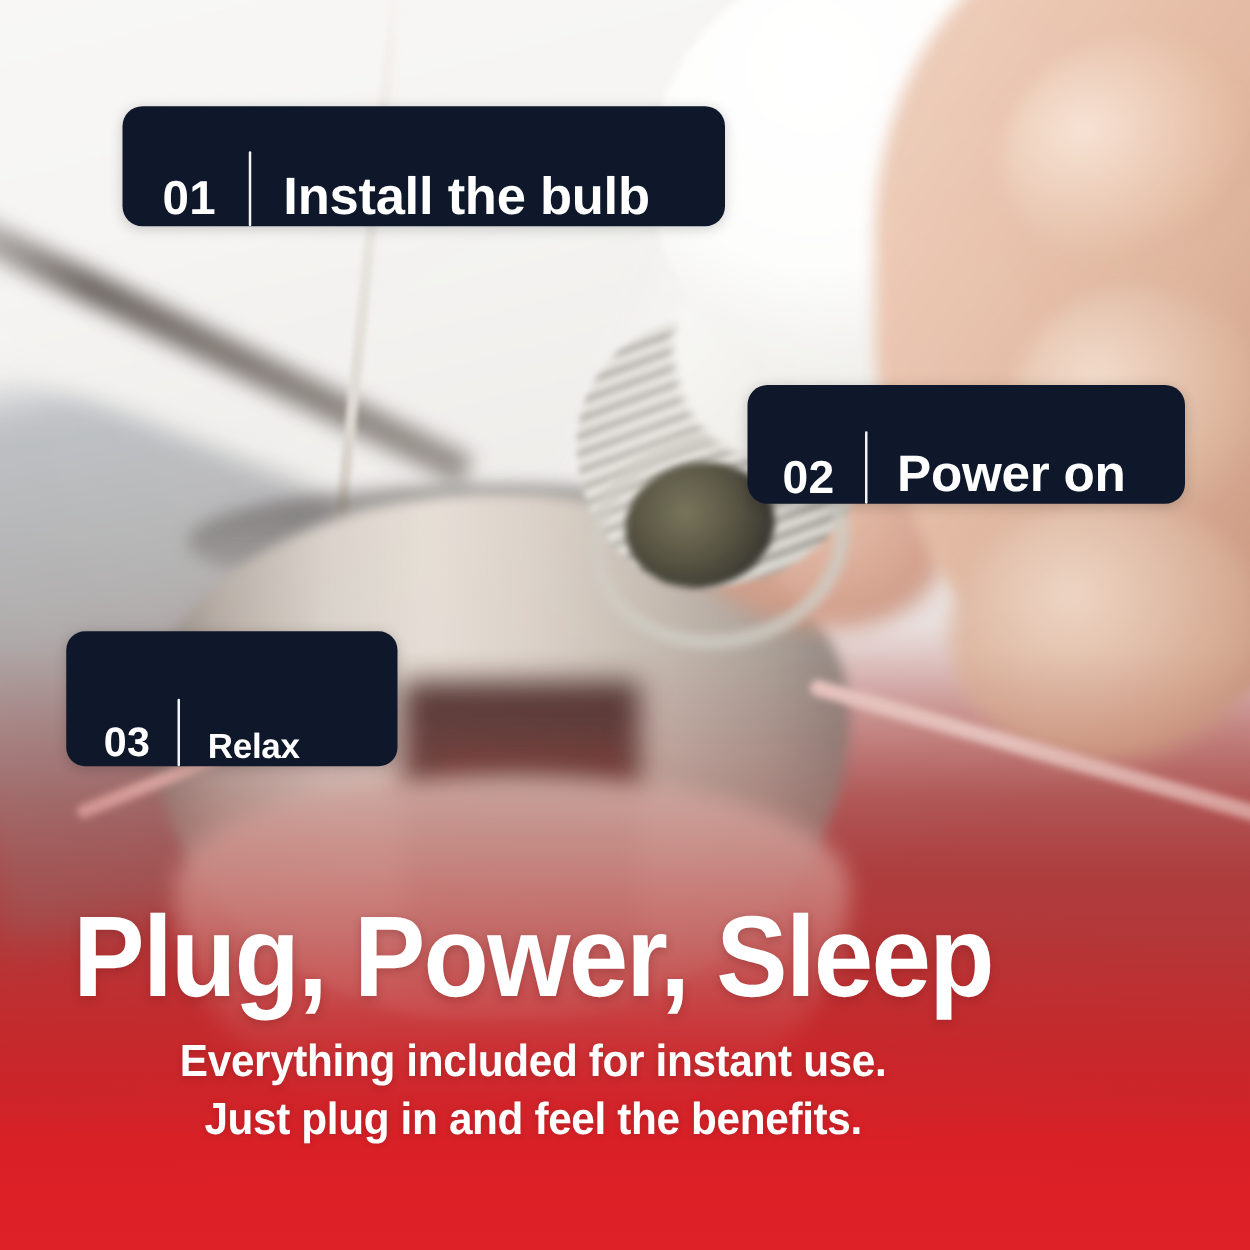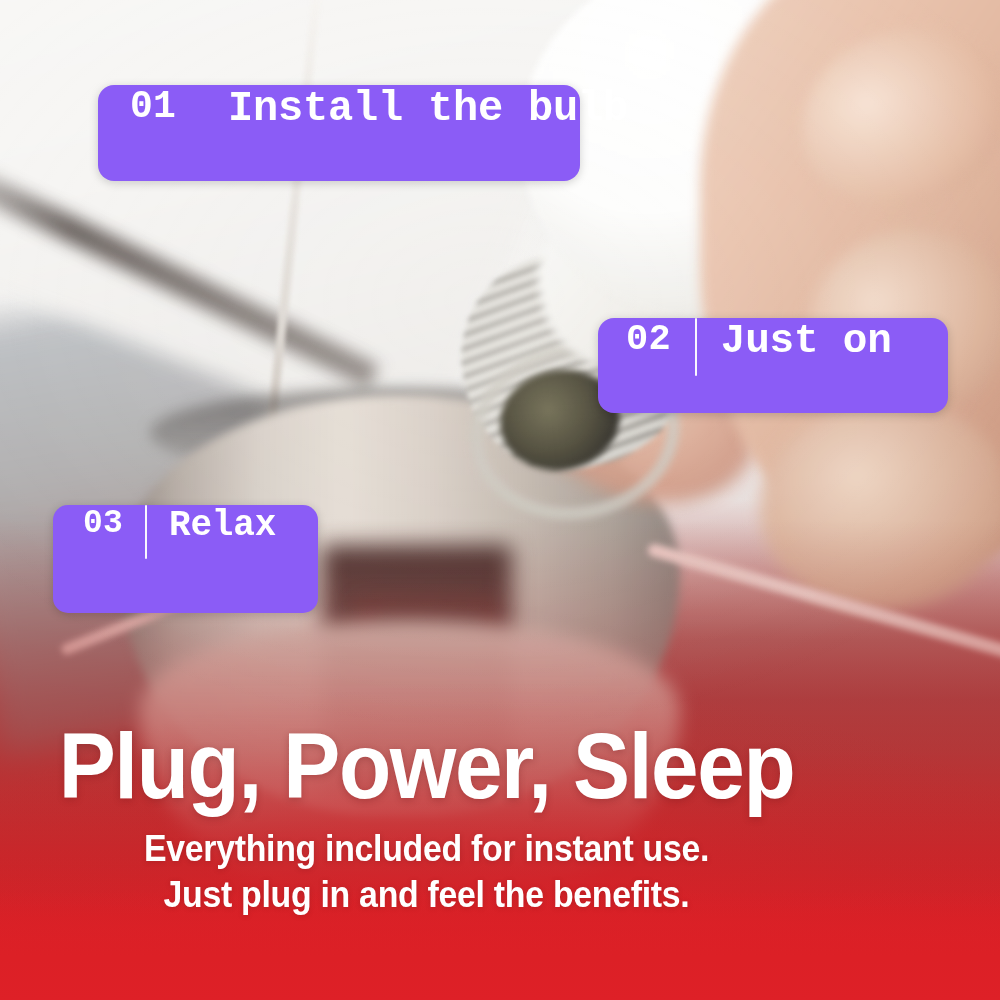--- a/index.html
+++ b/index.html
@@ -353,27 +353,26 @@
     inset: 0;
     backdrop-filter: blur(0.5px);
     background: radial-gradient(ellipse 900px 620px at 48% 30%, rgba(255,255,255,0.10), rgba(255,255,255,0) 70%);
     pointer-events: none;
   }
 
   
   .badge {
     position: absolute;
     display: flex;
-    align-items: flex-start;
-    background: #8b5cf6;
+    align-items: flex-end;
+    background: #0f172a;
     border-radius: 16px;
     box-shadow: 0 2px 10px rgba(0,0,0,0.18);
     color: #ffffff;
     box-sizing: border-box;
-    font-family: Liberation Mono, monospace;
   }
   .badge .num {
     font-weight: bold;
     letter-spacing: 0.2px;
     white-space: nowrap;
   }
   .badge .divider {
     background: #ffffff;
     opacity: 0.95;
     width: 2px;
@@ -387,36 +386,36 @@
 
   #badge-01 {
     left: 98px;  top: 85px;  width: 482px; height: 96px;
     padding: 0 0 0 32px;
   }
   #badge-01 .num     { font-size: 38px; }
   #badge-01 .divider { height: 60px; margin: 0 26px; }
   #badge-01 .label   { font-size: 42px; }
 
   #badge-02 {
-    left: 598px; top: 318px; width: 350px; height: 95px;
+    left: 598px; top: 308px; width: 350px; height: 95px;
     padding: 0 0 0 28px;
     border-radius: 16px;
   }
   #badge-02 .num     { font-size: 37px; }
   #badge-02 .divider { height: 58px; margin: 0 24px; }
   #badge-02 .label   { font-size: 41px; }
 
   #badge-03 {
     left: 53px;  top: 505px; width: 265px; height: 108px;
     padding: 0 0 0 30px;
     border-radius: 15px;
   }
   #badge-03 .num     { font-size: 33px; }
   #badge-03 .divider { height: 54px; margin: 0 22px; }
-  #badge-03 .label   { font-size: 36px; }
+  #badge-03 .label   { font-size: 28px; }
 
   
   .bottom-text {
     position: absolute;
     left: 0;
     top: 720px;
     width: 853px;
     text-align: center;
     color: #ffffff;
   }
@@ -474,21 +473,21 @@
 
   <div class="badge" id="badge-01">
     <span class="num">01</span>
     <span class="divider"></span>
     <span class="label">Install the bulb</span>
   </div>
 
   <div class="badge" id="badge-02">
     <span class="num">02</span>
     <span class="divider"></span>
-    <span class="label">Just on</span>
+    <span class="label">Power on</span>
   </div>
 
   <div class="badge" id="badge-03">
     <span class="num">03</span>
     <span class="divider"></span>
     <span class="label">Relax</span>
   </div>
 
   <div class="bottom-text">
     <div class="headline">Plug, Power, Sleep</div>

